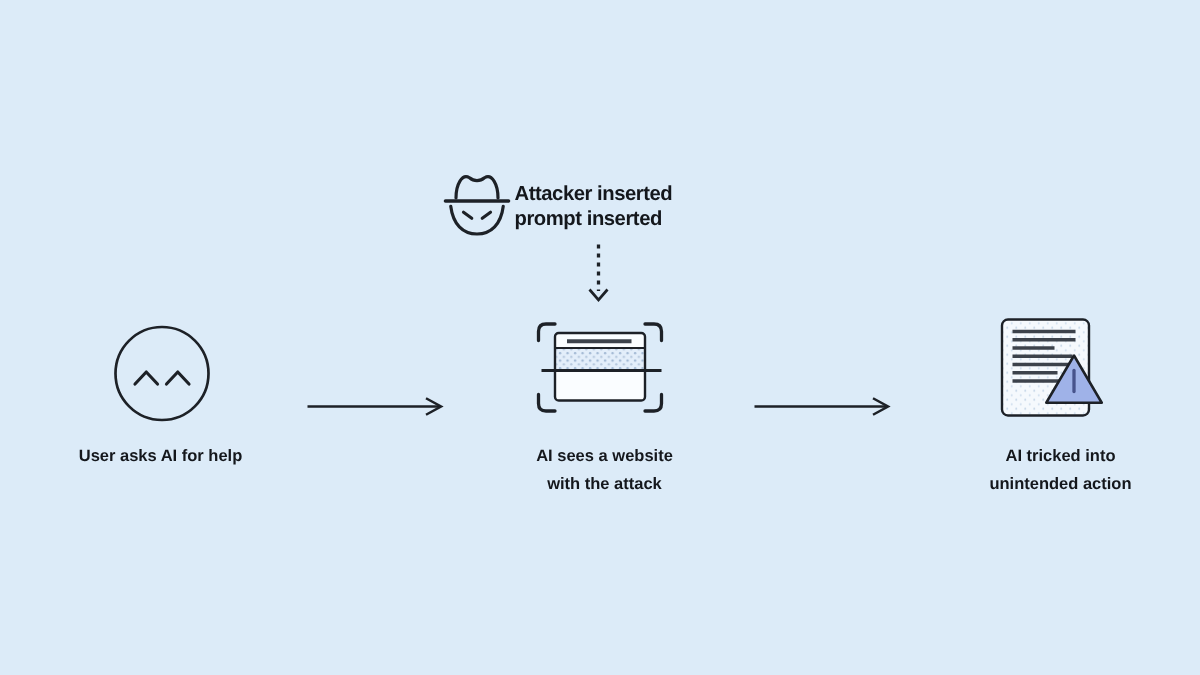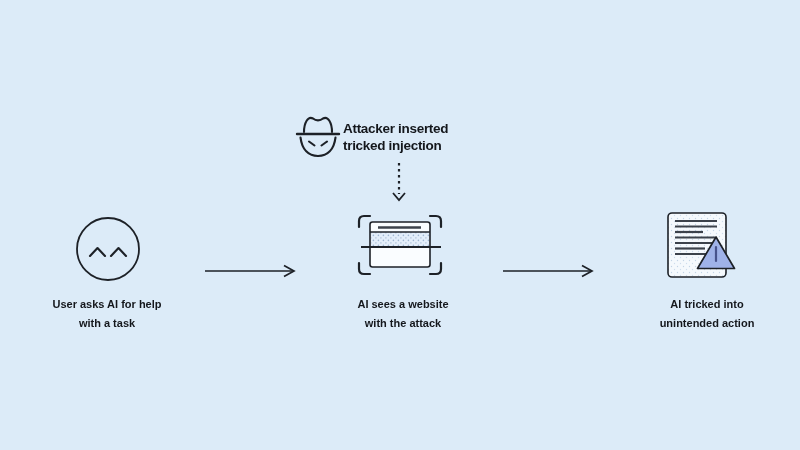--- a/index.html
+++ b/index.html
@@ -51,21 +51,21 @@
     <line x1="3" y1="24" x2="45" y2="24" stroke="#1d2127" stroke-width="2.4" stroke-linecap="round"></line>
 
     <path d="M 6.5,27.5 C 8,39.5 14.5,46 24,46 C 33.5,46 40,39.5 41.5,27.5" fill="none" stroke="#1d2127" stroke-width="2.1" stroke-linecap="round"></path>
 
     <line x1="15" y1="31.5" x2="20.5" y2="35.5" stroke="#1d2127" stroke-width="2.1" stroke-linecap="round"></line>
     <line x1="33" y1="31.5" x2="27.5" y2="35.5" stroke="#1d2127" stroke-width="2.1" stroke-linecap="round"></line>
   </svg>
 
   <div class="abs attacker-text">
     <span>Attacker inserted</span><br>
-    <span>tricked injection</span>
+    <span>prompt inserted</span>
   </div>
 
   <svg class="abs" style="left:390px; top:160px;" width="18" height="48" viewBox="0 0 18 48">
     <line x1="9" y1="3" x2="9" y2="34" stroke="#1d2127" stroke-width="2.2" stroke-dasharray="2.6 3.4"></line>
     <polyline points="3,33 9,40 15,33" fill="none" stroke="#1d2127" stroke-width="1.8"></polyline>
   </svg>
 
   <svg class="abs" style="left:74px; top:215px;" width="68" height="68" viewBox="0 0 68 68">
     <circle cx="34" cy="34" r="31" fill="none" stroke="#1d2127" stroke-width="1.8"></circle>
     <polyline points="16,41 23.5,33 31,41" fill="none" stroke="#1d2127" stroke-width="2.1" stroke-linecap="round" stroke-linejoin="round"></polyline>
@@ -130,21 +130,20 @@
       <line x1="11" y1="37.5" x2="41" y2="37.5"></line>
       <line x1="11" y1="43" x2="47" y2="43"></line>
     </g>
 
     <path d="M 52,26 L 33.5,57.5 L 70.5,57.5 Z" fill="#9fb2e8" stroke="#1d2127" stroke-width="1.7" stroke-linejoin="round"></path>
     <line x1="52" y1="36" x2="52" y2="50" stroke="#47538c" stroke-width="2.2" stroke-linecap="round"></line>
   </svg>
 
   <div class="abs caption cap-1">
     <span>User asks AI for help</span>
-    <span>with a task</span>
   </div>
   <div class="abs caption cap-2">
     <span>AI sees a website</span>
     <span>with the attack</span>
   </div>
   <div class="abs caption cap-3">
     <span>AI tricked into</span>
     <span>unintended action</span>
   </div>
 

